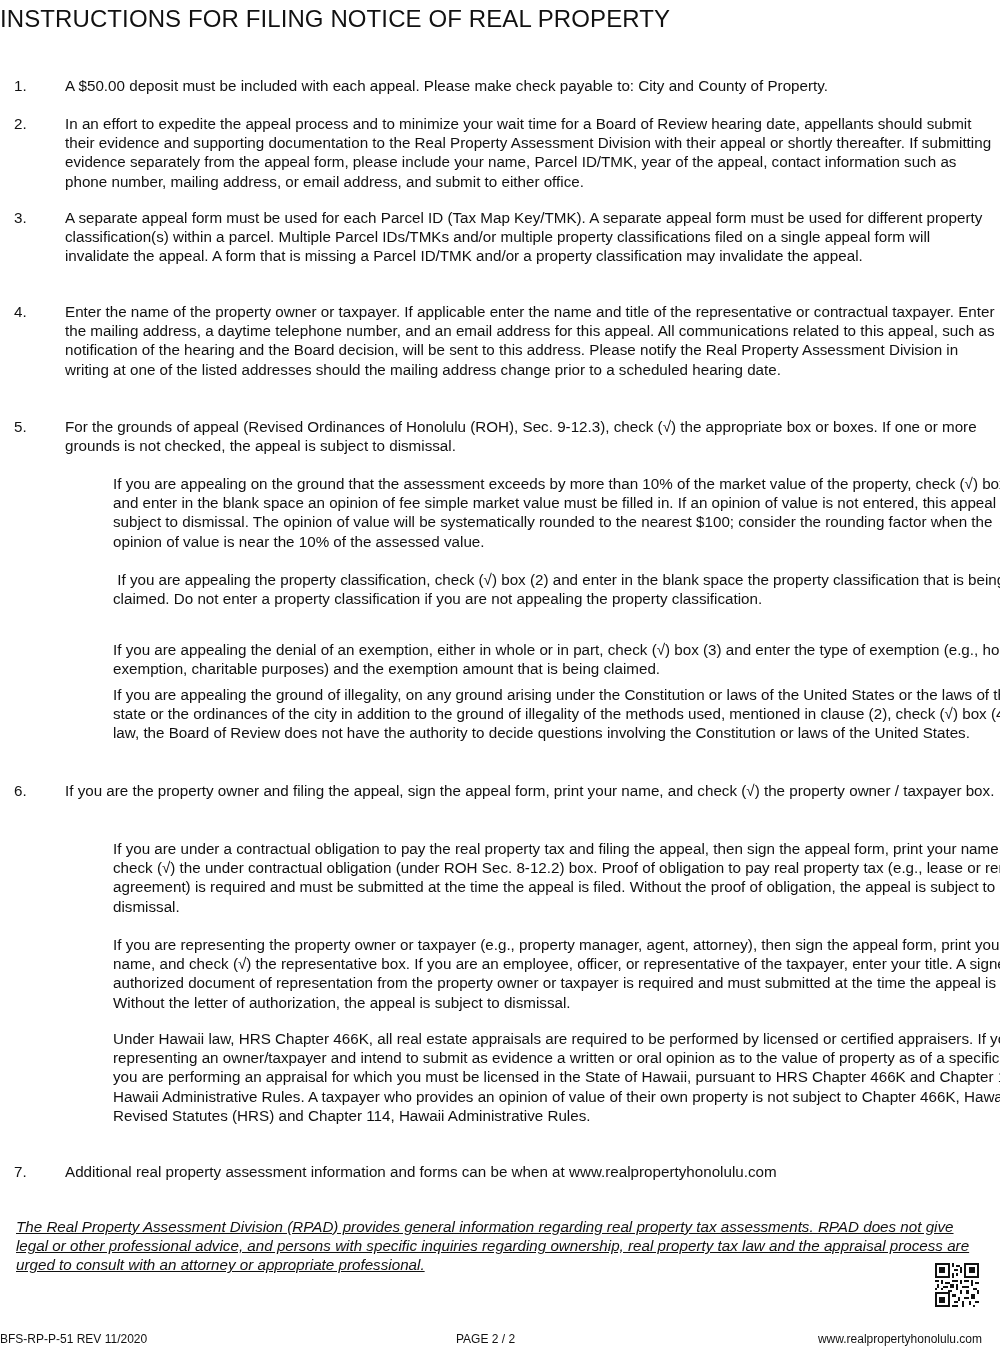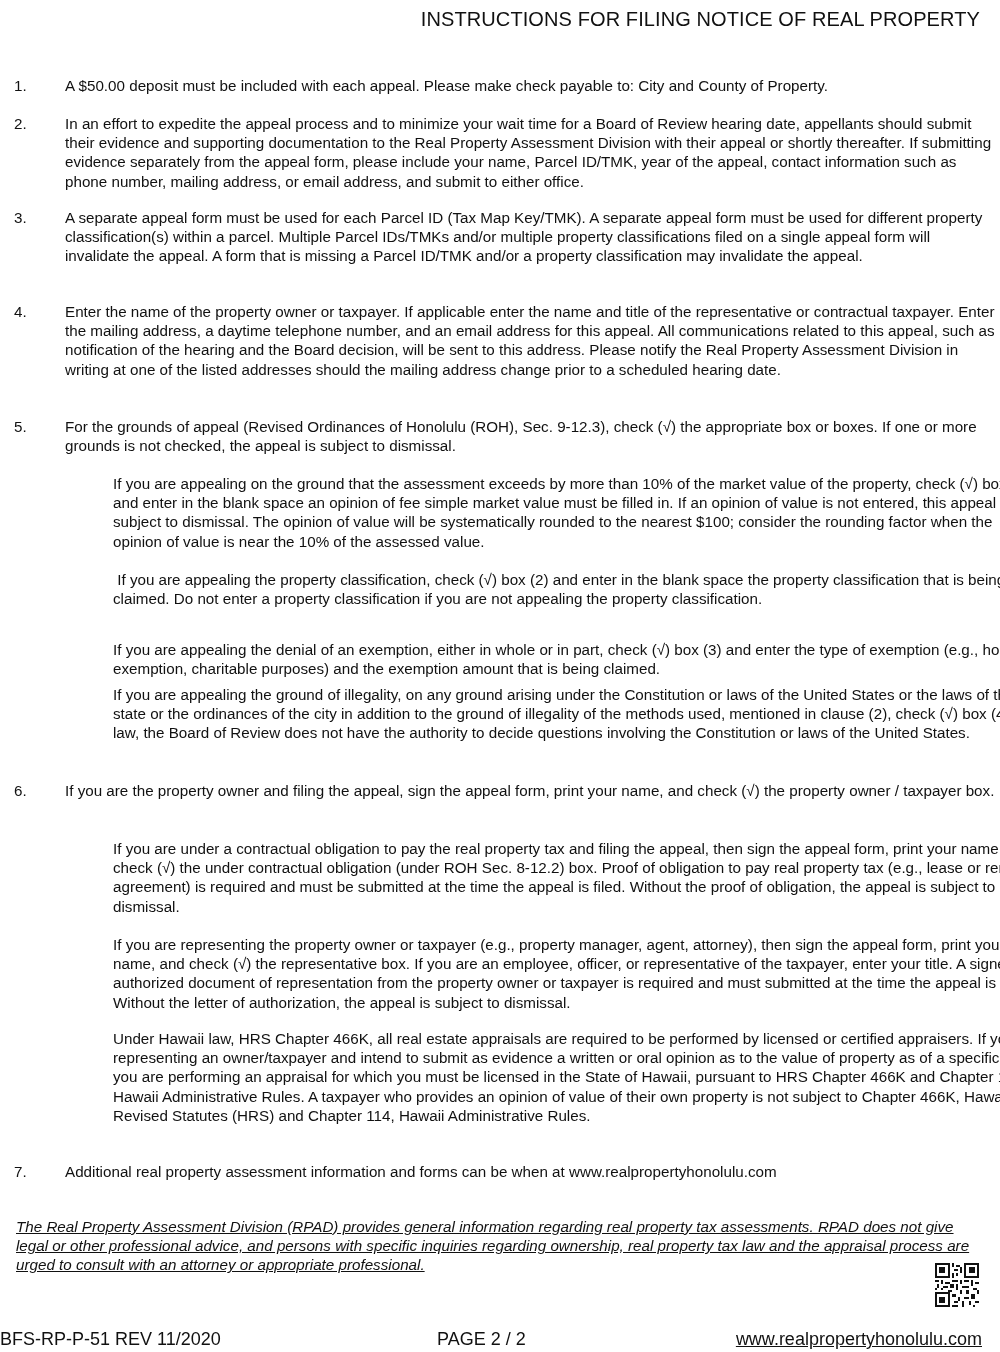--- a/index.html
+++ b/index.html
@@ -2,39 +2,39 @@
 <html><head>
 <meta charset="utf-8">
 <style>
   html, body { margin: 0; padding: 0; background: #ffffff; }
   body {
     width: 1000px; height: 1352px; position: relative; overflow: hidden;
     font-family: "Liberation Sans", sans-serif; color: #111;
     font-size: 15.2px; line-height: 19.2px;
   }
   .title {
-    position: absolute; left: 0; top: 8px; width: 980px; text-align: right;
-    font-size: 20px; line-height: 22px; letter-spacing: 0.1px;
+    position: absolute; left: 0; top: 8px; width: 980px; text-align: left;
+    font-size: 24px; line-height: 22px; letter-spacing: 0.1px;
   }
   .title div { margin: 0; }
   .item { position: absolute; left: 0; width: 1000px; }
   .num { position: absolute; left: 14px; top: 0; }
   .body { position: absolute; left: 65px; width: 930px; }
   .para { position: absolute; left: 65px; width: 930px; margin-left: 48px; }
   .bold { font-weight: normal; }
   .disclaimer {
     position: absolute; left: 16px; top: 1217px; width: 970px;
     font-style: italic;
     text-decoration: underline;
   }
   .qr { position: absolute; left: 935px; top: 1263px; width: 44px; height: 44px; }
-  .footer { position: absolute; top: 1331px; font-size: 18px; line-height: 16px; }
+  .footer { position: absolute; top: 1331px; font-size: 12px; line-height: 16px; }
   .f-left { left: 0; }
-  .f-center { left: 437px; text-align: center; }
-  .f-right { right: 18px; text-decoration: underline; }
+  .f-center { left: 456px; text-align: center; }
+  .f-right { right: 18px; }
 </style>
 </head>
 <body>
 
 <div class="title">
   <div>INSTRUCTIONS FOR FILING NOTICE OF REAL PROPERTY</div>
 </div>
 
 <div class="item" style="top:76px">
   <span class="num">1.</span>

